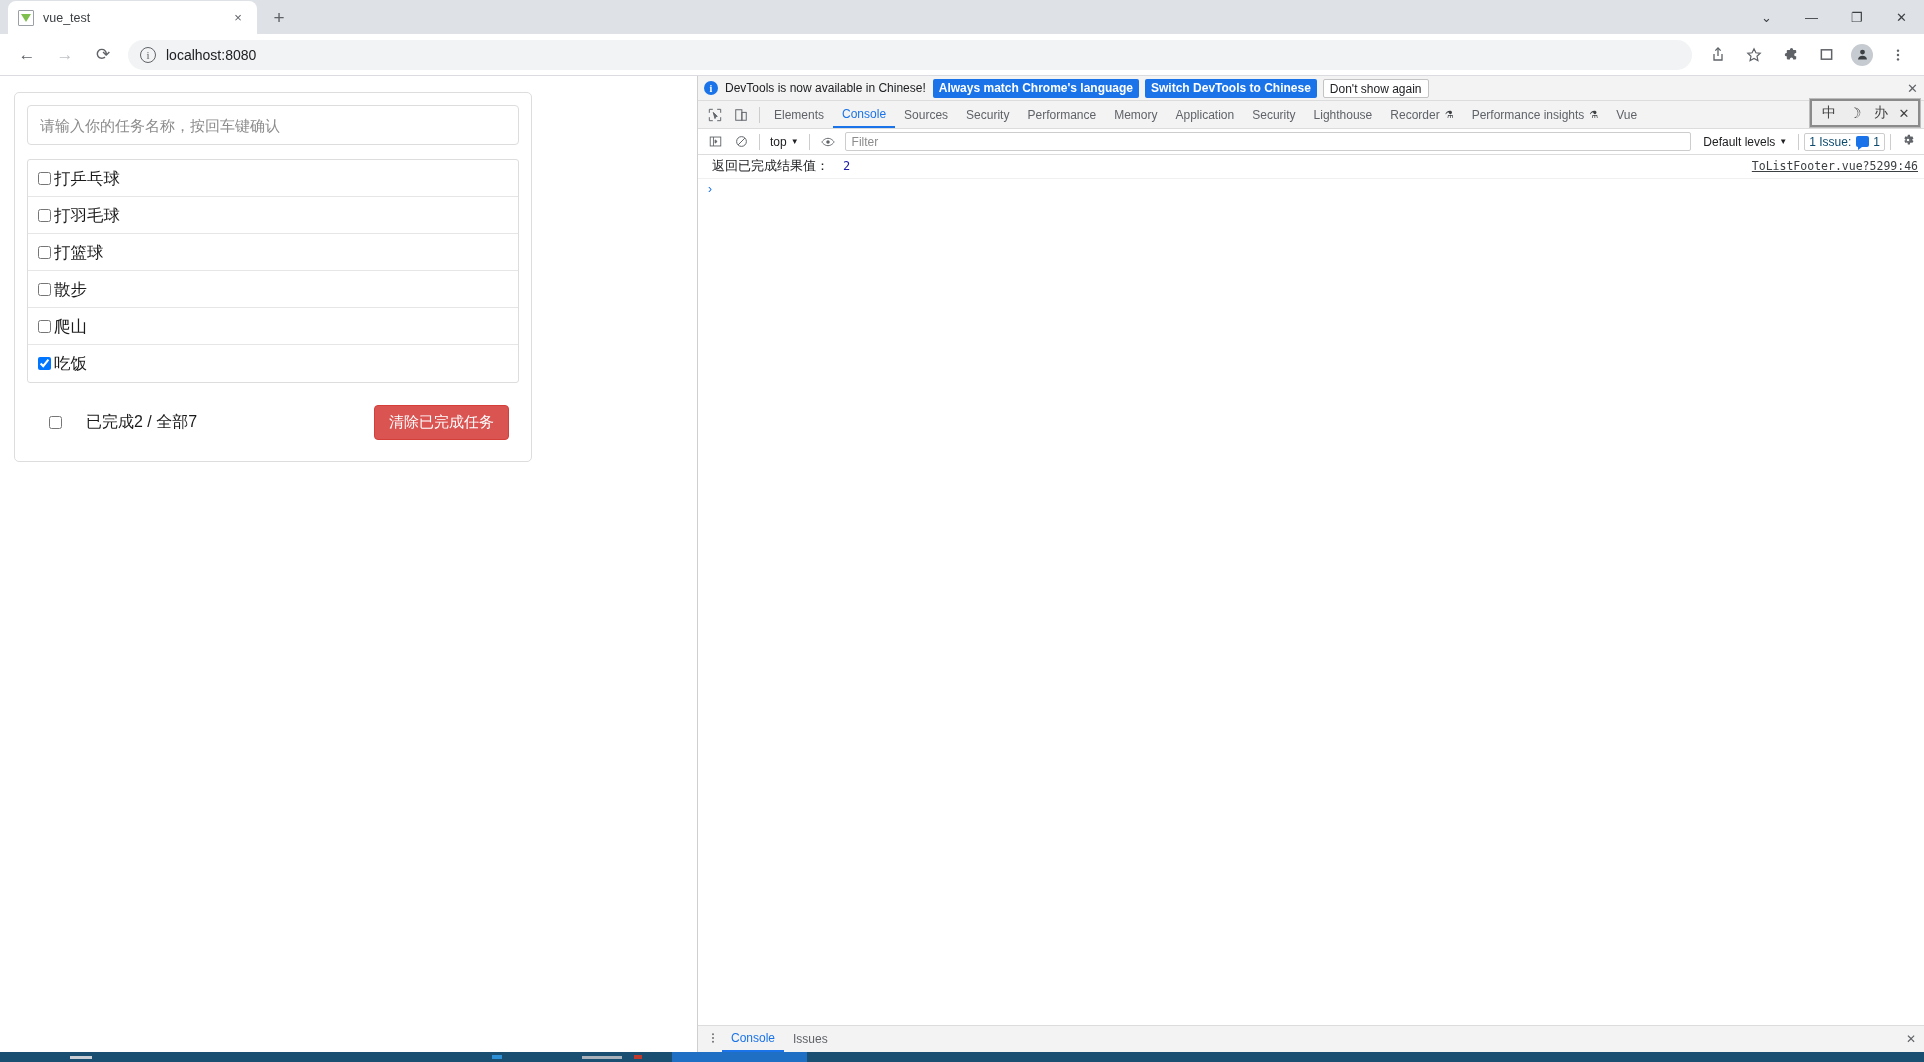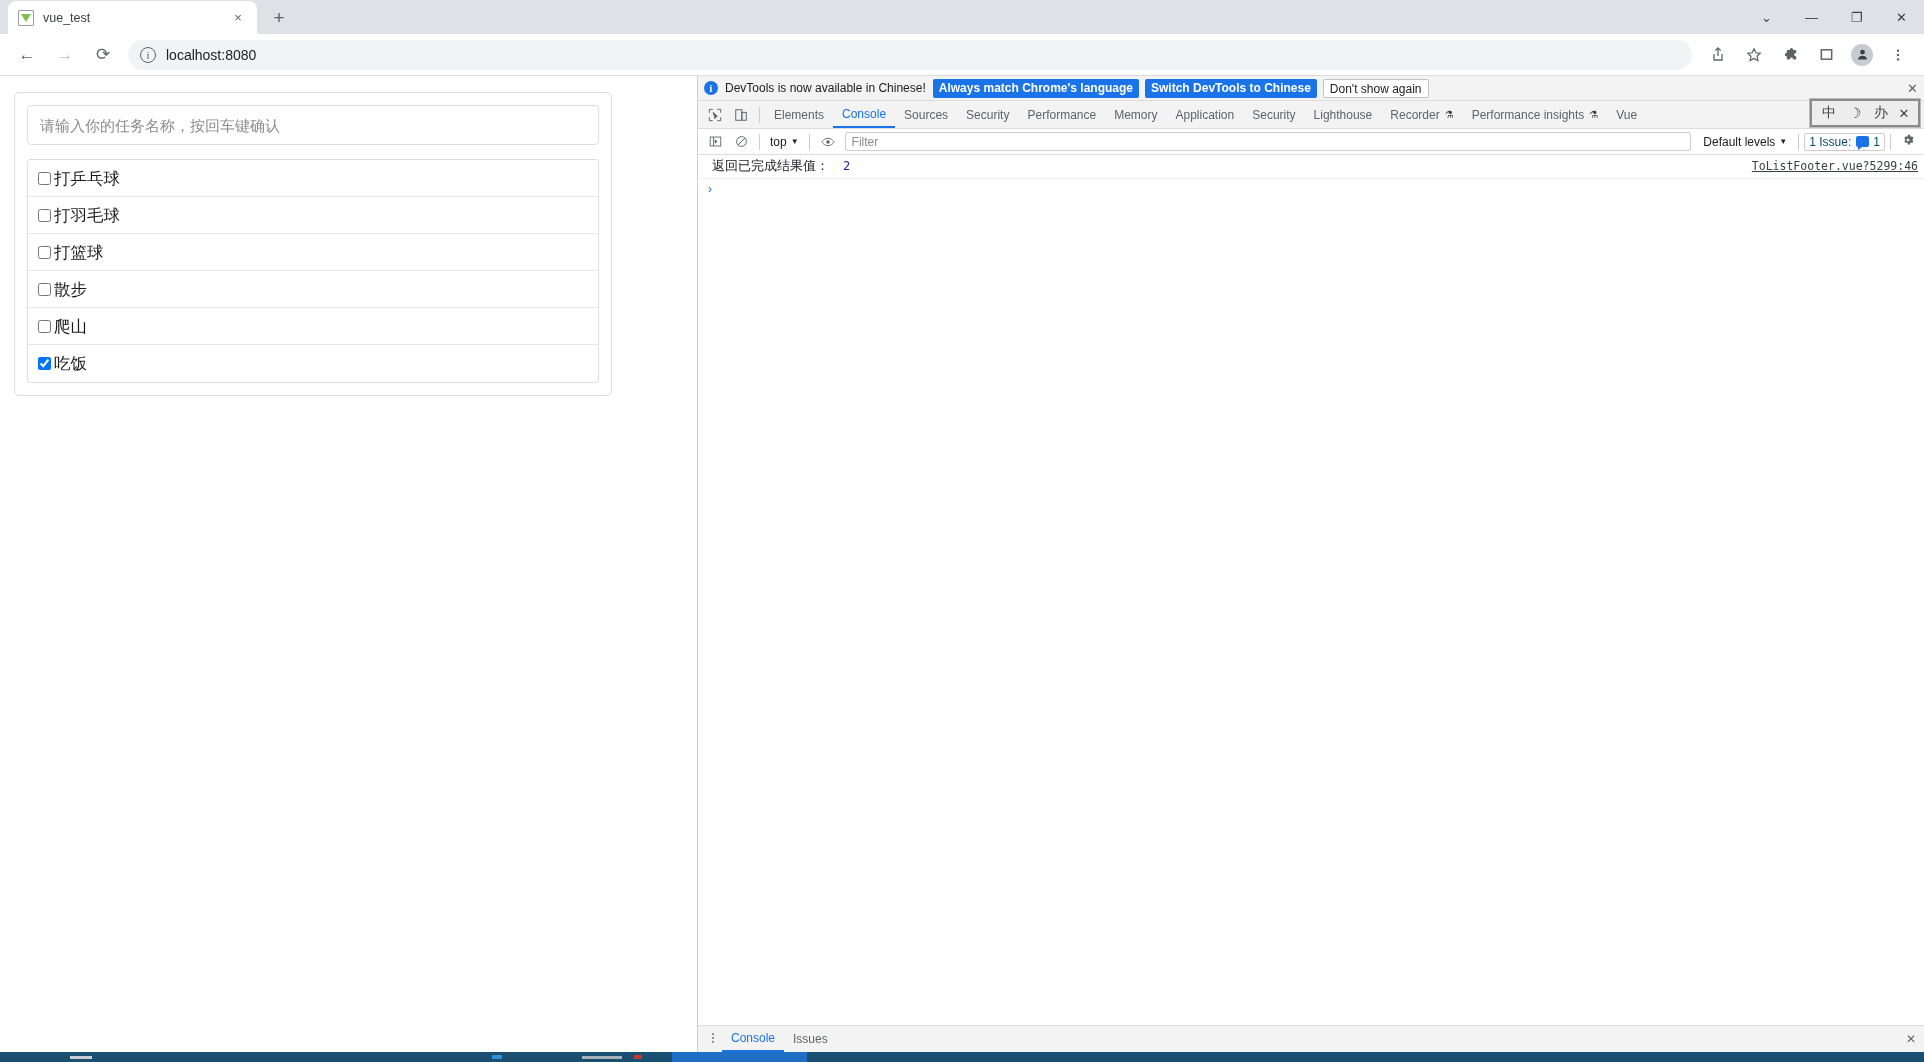--- a/index.html
+++ b/index.html
@@ -118,21 +118,21 @@
 
   
   .page-viewport {
     width: 698px;
     background: #ffffff;
     overflow: hidden;
     padding: 16px 0 0 14px;
     border-right: 1px solid #cfcfcf;
   }
   .todo-container {
-    width: 598px;
+    width: 518px;
     border: 1px solid #dddddd;
     border-radius: 5px;
     padding: 12px;
     background: #fff;
   }
   .todo-input {
     width: 100%;
     height: 40px;
     border: 1px solid #dddddd;
     border-radius: 4px;
@@ -463,20 +463,26 @@
           </li>
           <li class="todo-item">
             <input type="checkbox" style="">
             <span class="todo-label">爬山</span>
           </li>
           <li class="todo-item">
             <input type="checkbox" checked="" style="">
             <span class="todo-label">吃饭</span>
           </li>
         </ul>
+      <div class="todo-footer">
+        <input class="footer-check" type="checkbox" id="select-all" style="">
+        <span class="footer-text">已完成2 / 全部7</span>
+        <span class="footer-spacer"></span>
+        <button class="clear-btn">清除已完成任务</button>
+      </div>
     </div>
   </div>
 
   <div class="devtools">
 
     <div class="dt-banner">
       <span class="info-icon">i</span>
       <span class="banner-text">DevTools is now available in Chinese!</span>
       <button class="banner-btn">Always match Chrome's language</button>
       <button class="banner-btn">Switch DevTools to Chinese</button>

